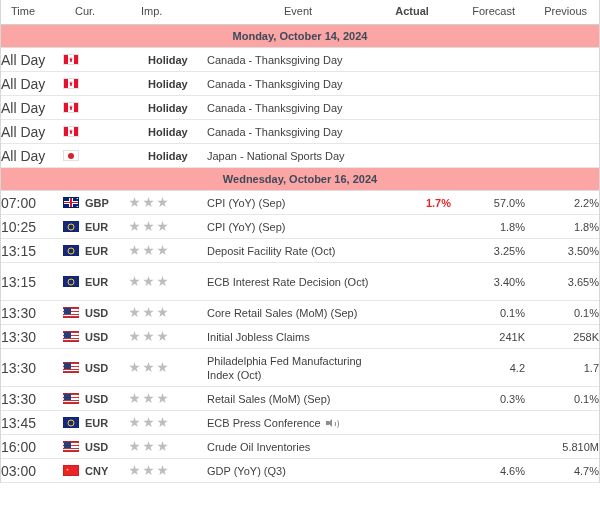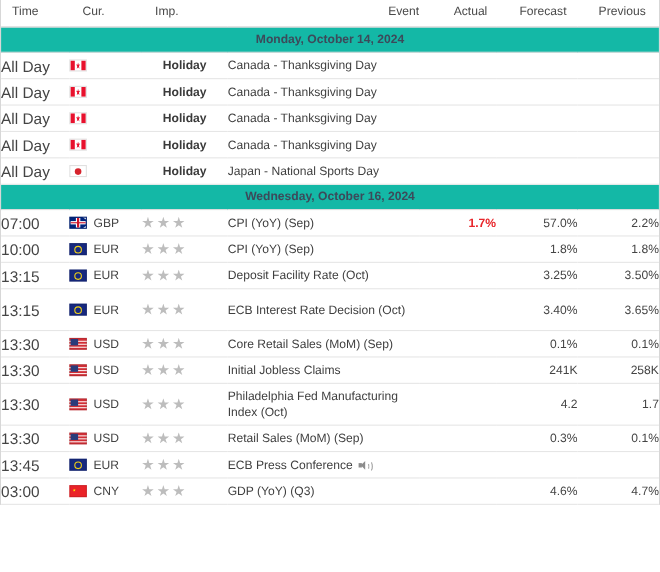--- a/index.html
+++ b/index.html
@@ -44,28 +44,28 @@
     font-size: 11px;
     color: #4a4a4a;
     padding: 5px 0 7px 0;
     border-bottom: 1px solid #d0d0d0;
     background: #ffffff;
     vertical-align: bottom;
   }
   th.h-time     { text-align: left; padding-left: 10px; }
   th.h-cur      { text-align: left; padding-left: 12px; }
   th.h-imp      { text-align: left; padding-left: 12px; }
-  th.h-event    { text-align: right; padding-left: 8px; }
-  th.h-actual   { text-align: right; padding-right: 8px; }
+  th.h-event    { text-align: center; padding-left: 8px; }
+  th.h-actual   { padding-right: 8px; font-weight: bold; }
   th.h-forecast { text-align: right; padding-right: 10px; }
   th.h-previous { text-align: right; padding-right: 12px; }
 
   
   tr.date-row td {
-    background: #14b8a6;
+    background: #fca5a5;
     text-align: center;
     font-weight: bold;
     font-size: 11px;
     color: #3c4a5a;
     padding: 5px 0 5px 0;
     border-top: 1px solid #dcdcdc;
     border-bottom: 1px solid #dcdcdc;
   }
 
   
@@ -79,20 +79,21 @@
   tr.event-row.tall td { height: 37px; }
 
   td.t-time {
     text-align: left;
     padding-left: 10px;
     color: #444;
     font-size: 14px;
   }
   td.t-cur {
     padding-left: 12px;
+    font-weight: bold;
   }
   .cur-wrap {
     display: flex;
     align-items: center;
     gap: 6px;
   }
   .cur-code {
     font-size: 11px;
     color: #444;
   }
@@ -415,21 +416,21 @@
           <td class="t-event">
             <span class="event-inner">
               <span class="event-text">CPI (YoY) (Sep)</span>
             </span>
           </td>
           <td class="t-actual neg">1.7%</td>
           <td class="t-forecast">57.0%</td>
           <td class="t-previous">2.2%</td>
         </tr>
         <tr class="event-row">
-          <td class="t-time">10:00</td>
+          <td class="t-time">10:25</td>
           <td class="t-cur">
             <span class="cur-wrap">
               <span class="flag flag-eu">
                 <i></i>
               </span>
               <span class="cur-code">EUR</span>
             </span>
           </td>
           <td class="t-imp">
             <span class="stars">
@@ -629,20 +630,46 @@
                 <span class="wave1"></span>
                 <span class="wave2"></span>
               </span>
             </span>
           </td>
           <td class="t-actual"></td>
           <td class="t-forecast"></td>
           <td class="t-previous"></td>
         </tr>
         <tr class="event-row">
+          <td class="t-time">16:00</td>
+          <td class="t-cur">
+            <span class="cur-wrap">
+              <span class="flag flag-us">
+                <i></i>
+              </span>
+              <span class="cur-code">USD</span>
+            </span>
+          </td>
+          <td class="t-imp">
+            <span class="stars">
+              <span class="star"></span>
+              <span class="star"></span>
+              <span class="star"></span>
+            </span>
+          </td>
+          <td class="t-event">
+            <span class="event-inner">
+              <span class="event-text">Crude Oil Inventories</span>
+            </span>
+          </td>
+          <td class="t-actual"></td>
+          <td class="t-forecast"></td>
+          <td class="t-previous">5.810M</td>
+        </tr>
+        <tr class="event-row">
           <td class="t-time">03:00</td>
           <td class="t-cur">
             <span class="cur-wrap">
               <span class="flag flag-cn">
                 <i></i>
               </span>
               <span class="cur-code">CNY</span>
             </span>
           </td>
           <td class="t-imp">

